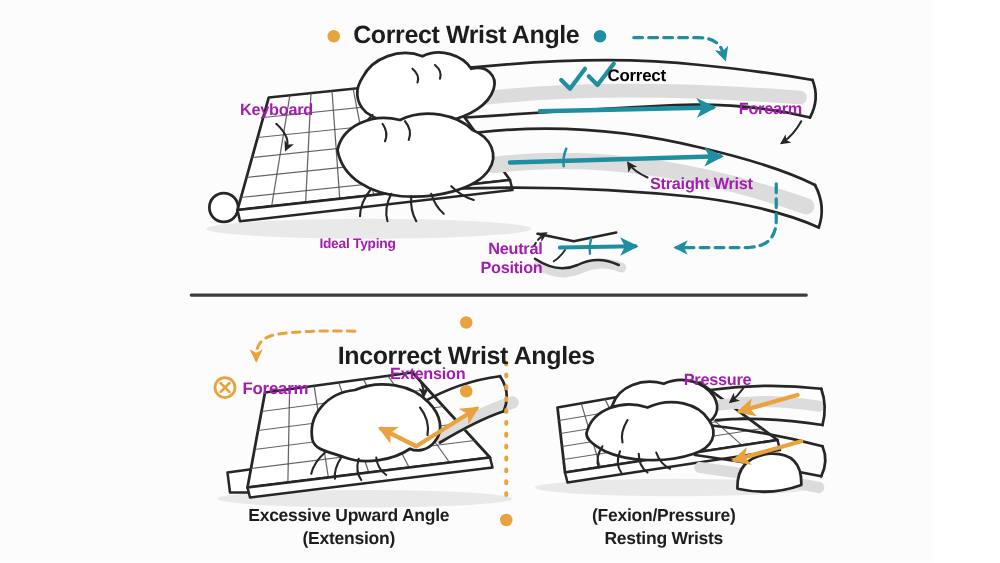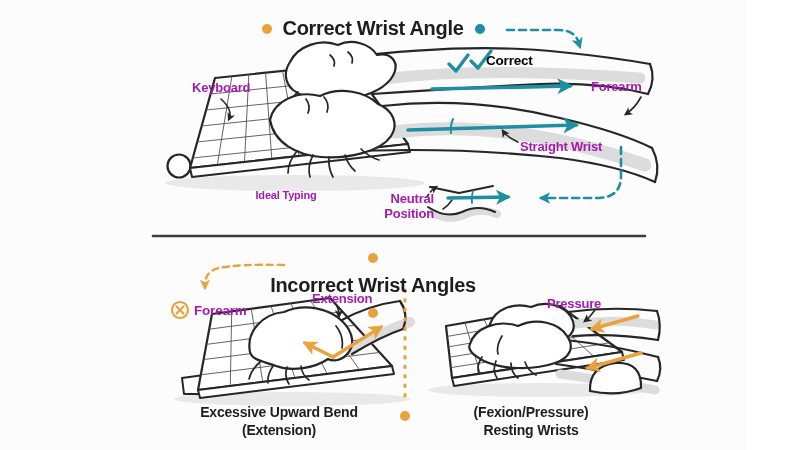--- a/index.html
+++ b/index.html
@@ -183,21 +183,21 @@
     <span class="bullet orange"></span>
     <span class="ttl">Incorrect Wrist Angles</span>
     <span class="bullet orange"></span>
   </div>
 
   <div class="label" style="left:194px;top:303px;font-size:13.5px;">Forearm</div>
   <div class="label" style="left:312px;top:291px;">Extension</div>
   <div class="label" style="left:547px;top:296px;">Pressure</div>
 
   <div class="caption" style="left:279px;top:403px;">
-    <div>Excessive Upward Bend</div>
+    <div>Excessive Upward Angle</div>
     <div>(Extension)</div>
   </div>
   <div class="caption" style="left:531px;top:403px;">
     <div>(Fexion/Pressure)</div>
     <div>Resting Wrists</div>
   </div>
 
 </div>
 
 </body></html>

